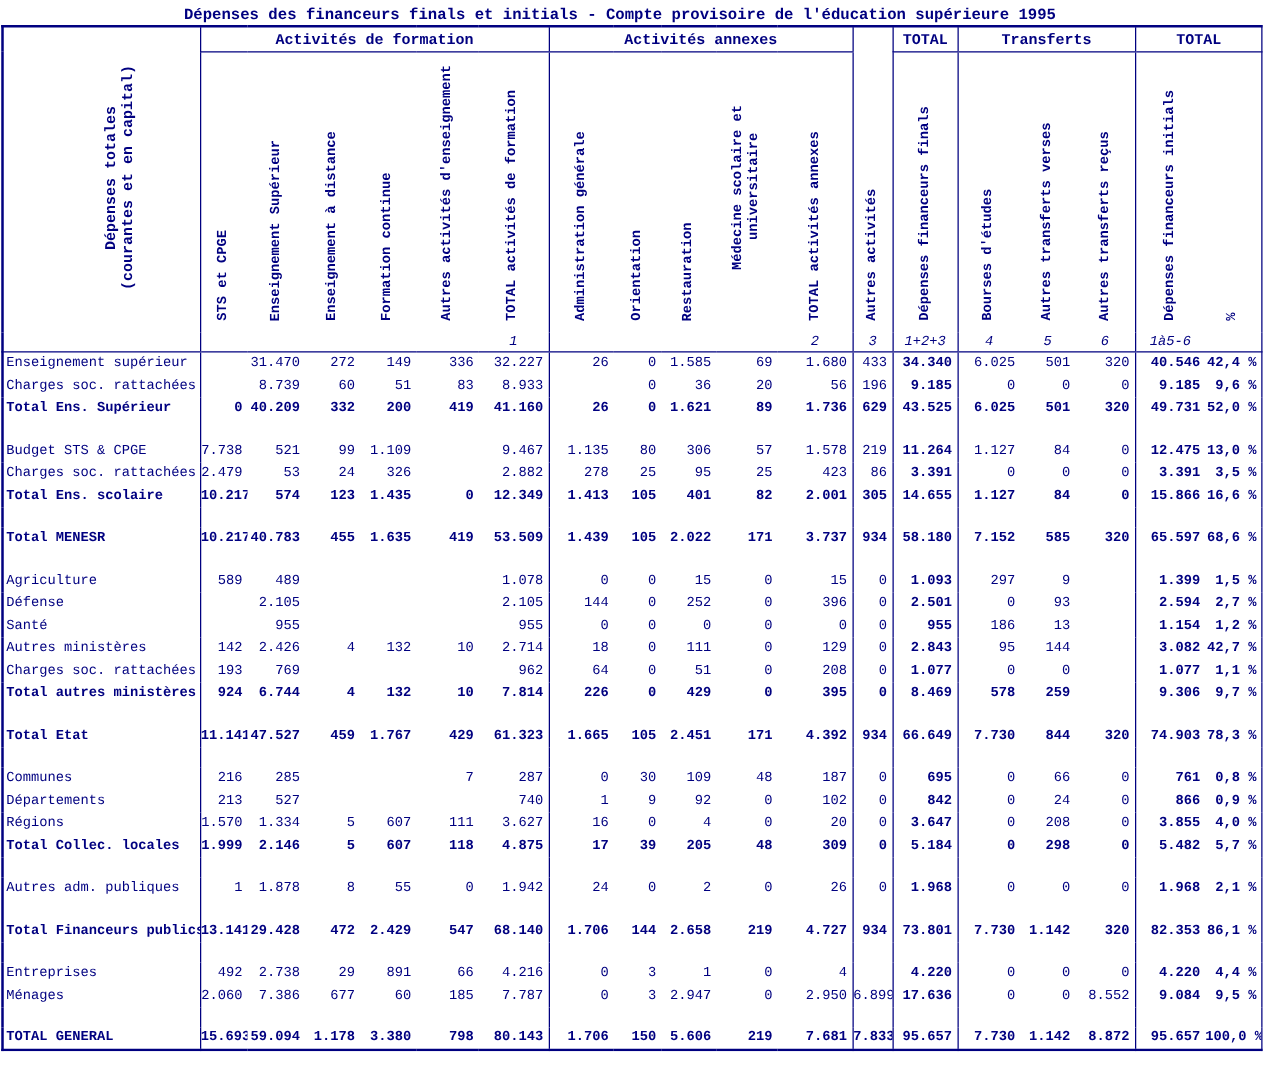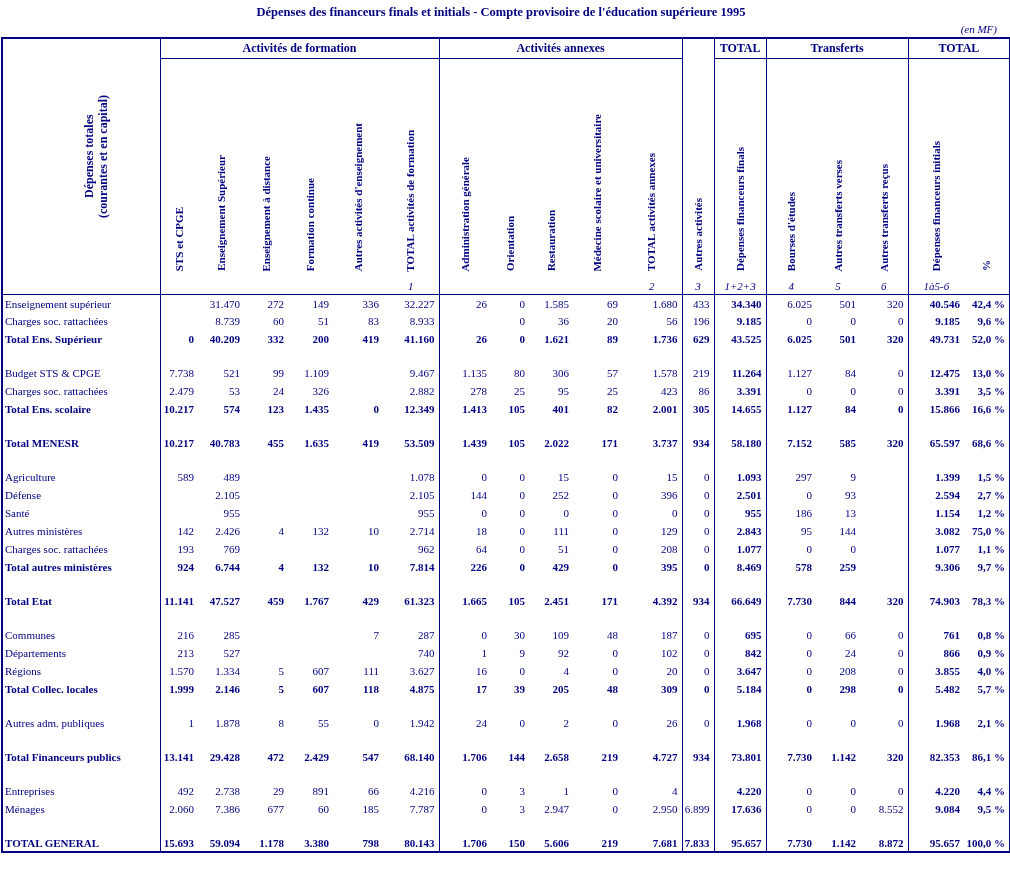--- a/index.html
+++ b/index.html
@@ -2,21 +2,21 @@
 <html><head>
 <meta charset="utf-8">
 <style>
   * { box-sizing: border-box; }
   html, body { margin: 0; padding: 0; background: #ffffff; }
   body {
     width: 1010px;
     font-family: "Liberation Serif", "DejaVu Serif", serif;
     color: #000080;
   }
-  .page { padding: 4px 9px 0 1px; }
+  .page { padding: 4px 19px 0 1px; font-family: Liberation Mono, monospace; }
   .title-line { text-align: center; font-weight: bold; font-size: 12.5px; line-height: 1.3; }
   .unit-note { text-align: right; font-style: italic; font-size: 11px; padding: 3px 4px 2px 0; }
 
   table.fin {
     border-collapse: collapse;
     table-layout: fixed;
     width: 1008px;
     border: 2px solid #000080;
   }
   th, td { padding: 0; overflow: hidden; }
@@ -58,21 +58,20 @@
   tbody td.num { text-align: right; padding-right: 4px; white-space: nowrap; }
   tr.total { font-weight: bold; }
   td.totcol { font-weight: bold; }
   tr.blankrow td { height: 16px; }
 </style>
 </head>
 <body>
 
 <div class="page">
   <div class="title-line">Dépenses des financeurs finals et initials - Compte provisoire de l'éducation supérieure 1995</div>
-  <div class="unit-note">(en MF)</div>
 
   <table class="fin">
     <colgroup>
       <col style="width:158px">
       <col style="width:38px">
         <col style="width:46px">
         <col style="width:44px">
         <col style="width:45px">
         <col style="width:50px">
         <col style="width:56px">
@@ -427,21 +426,21 @@
           <td class="num">0</td>
           <td class="num">111</td>
           <td class="num">0</td>
           <td class="num">129</td>
           <td class="num bl">0</td>
           <td class="num bl totcol">2.843</td>
           <td class="num bl">95</td>
           <td class="num">144</td>
           <td class="num"></td>
           <td class="num bl totcol">3.082</td>
-          <td class="num totcol">75,0 %</td>
+          <td class="num totcol">42,7 %</td>
         </tr>
         <tr class="">
           <td class="lab">Charges soc. rattachées</td>
           <td class="num bl">193</td>
           <td class="num">769</td>
           <td class="num"></td>
           <td class="num"></td>
           <td class="num"></td>
           <td class="num">962</td>
           <td class="num bl">64</td>

